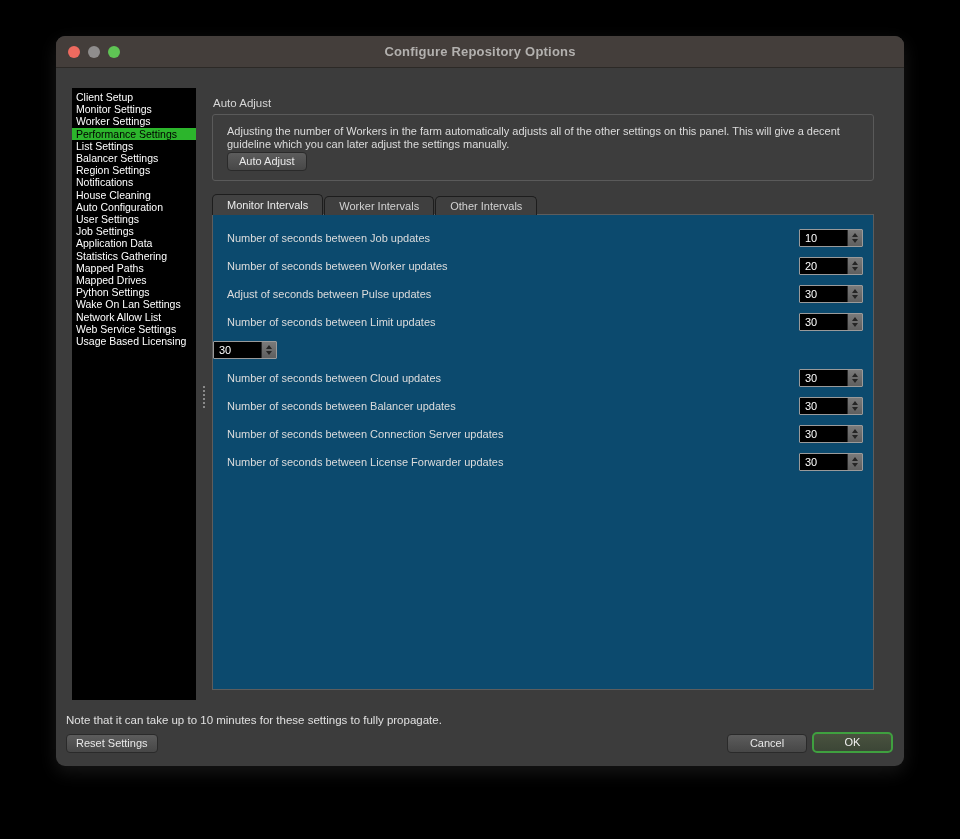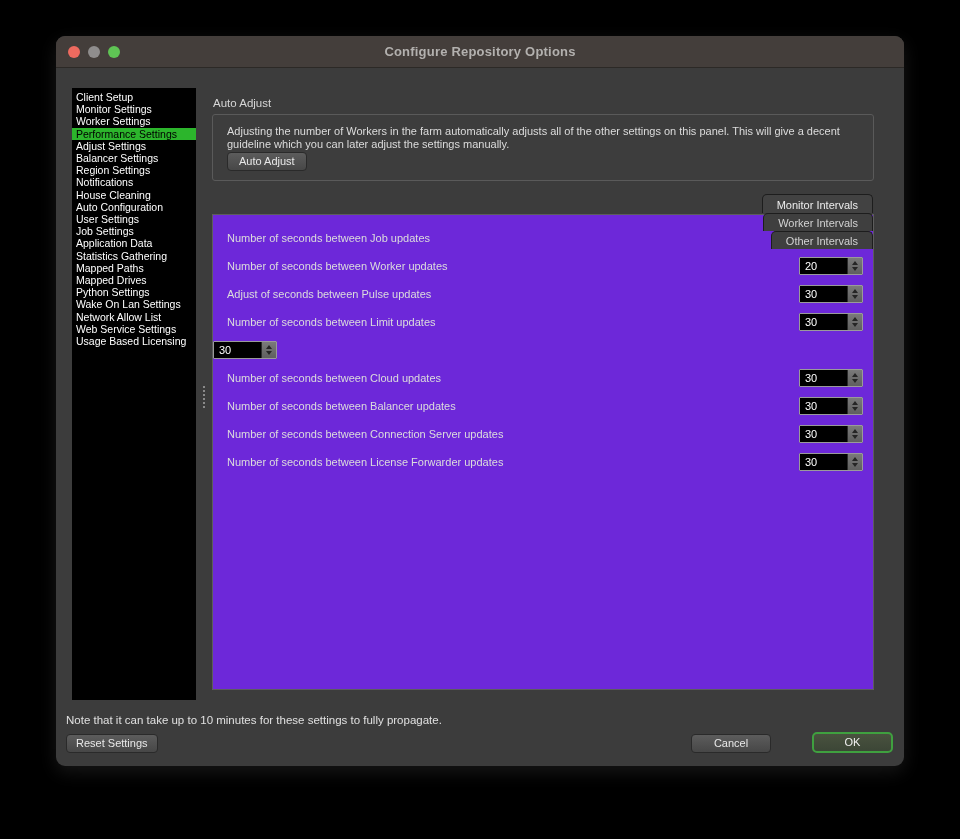--- a/index.html
+++ b/index.html
@@ -47,33 +47,33 @@
   .groupbox p { font-size:11px; line-height:13px; color:#dcdcdc; margin-bottom:0; }
 
   .btn {
     display:inline-block; font-size:11px; color:#e8e8e8; text-align:center;
     background:linear-gradient(#5c5c5c,#474747);
     border:1px solid #2a2a2a; border-radius:4px;
     padding:2px 11px 3px 11px; cursor:default;
   }
 
   
-  .tabbar { margin-top:13px; height:21px; display:flex; align-items:flex-end; position:relative; z-index:2;flex-direction:column; }
+  .tabbar { margin-top:13px; height:21px; display:flex; align-items:flex-end; position:relative; z-index:2; }
   .tab {
     font-size:11px; color:#d2d2d2; background:#3f3f3f;
     border:1px solid #1d1d1d; border-bottom:none;
     border-radius:5px 5px 0 0; padding:3px 14px 2px 14px; margin-right:1px;
     height:19px; cursor:default;
   }
   .tab.active { background:#424242; color:#ececec; height:21px; padding-top:4px; }
 
   .tabpanel {
     position:relative; z-index:1; margin-top:-1px;
     width:662px; height:476px;
-    background:#6d28d9; border:1px solid #5d5d5d;
+    background:#0c4a6e; border:1px solid #5d5d5d;
     padding-top:9px;
   }
 
   .row { height:28px; display:flex; align-items:center; }
   .row-label { font-size:11px; color:#dcdcdc; padding-left:14px; flex:1; }
 
   .spinner {
     width:64px; height:18px; margin-right:10px;
     display:flex; border:1px solid #9a9a9a; border-radius:1px; background:#000;
   }
@@ -82,21 +82,21 @@
     width:15px; background:linear-gradient(#7a7a7a,#5f5f5f);
     border-left:1px solid #2a2a2a;
     display:flex; flex-direction:column; align-items:center; justify-content:center; gap:2px;
   }
   .arrow-up { width:0; height:0; border-left:3.5px solid transparent; border-right:3.5px solid transparent; border-bottom:4.5px solid #252525; }
   .arrow-down { width:0; height:0; border-left:3.5px solid transparent; border-right:3.5px solid transparent; border-top:4.5px solid #252525; }
 
   
   .footer-note { position:absolute; left:10px; top:678px; font-size:11.5px; color:#e0e0e0; }
   .reset-btn { position:absolute; left:10px; top:698px; padding:2px 9px 3px 9px; }
-  .cancel-btn { position:absolute; left:635px; top:698px; width:80px; padding:2px 0 3px 0; }
+  .cancel-btn { position:absolute; left:671px; top:698px; width:80px; padding:2px 0 3px 0; }
   .ok-btn {
     position:absolute; left:756px; top:696px; width:81px;
     font-size:11px; color:#f0f0f0; text-align:center;
     background:linear-gradient(#49523f,#3c4636);
     border:2px solid #3fa03f; border-radius:5px;
     padding:2px 0 3px 0; cursor:default;
   }
 </style>
 </head>
 <body>
@@ -110,21 +110,21 @@
       <span class="light" style="background:#5fc454"></span>
     </div>
     <span class="title">Configure Repository Options</span>
   </div>
 
   <div class="sidebar">
     <div class="side-item">Client Setup</div>
     <div class="side-item">Monitor Settings</div>
     <div class="side-item">Worker Settings</div>
     <div class="side-item selected">Performance Settings</div>
-    <div class="side-item">Adjust Settings</div>
+    <div class="side-item">List Settings</div>
     <div class="side-item">Balancer Settings</div>
     <div class="side-item">Region Settings</div>
     <div class="side-item">Notifications</div>
     <div class="side-item">House Cleaning</div>
     <div class="side-item">Auto Configuration</div>
     <div class="side-item">User Settings</div>
     <div class="side-item">Job Settings</div>
     <div class="side-item">Application Data</div>
     <div class="side-item">Statistics Gathering</div>
     <div class="side-item">Mapped Paths</div>

